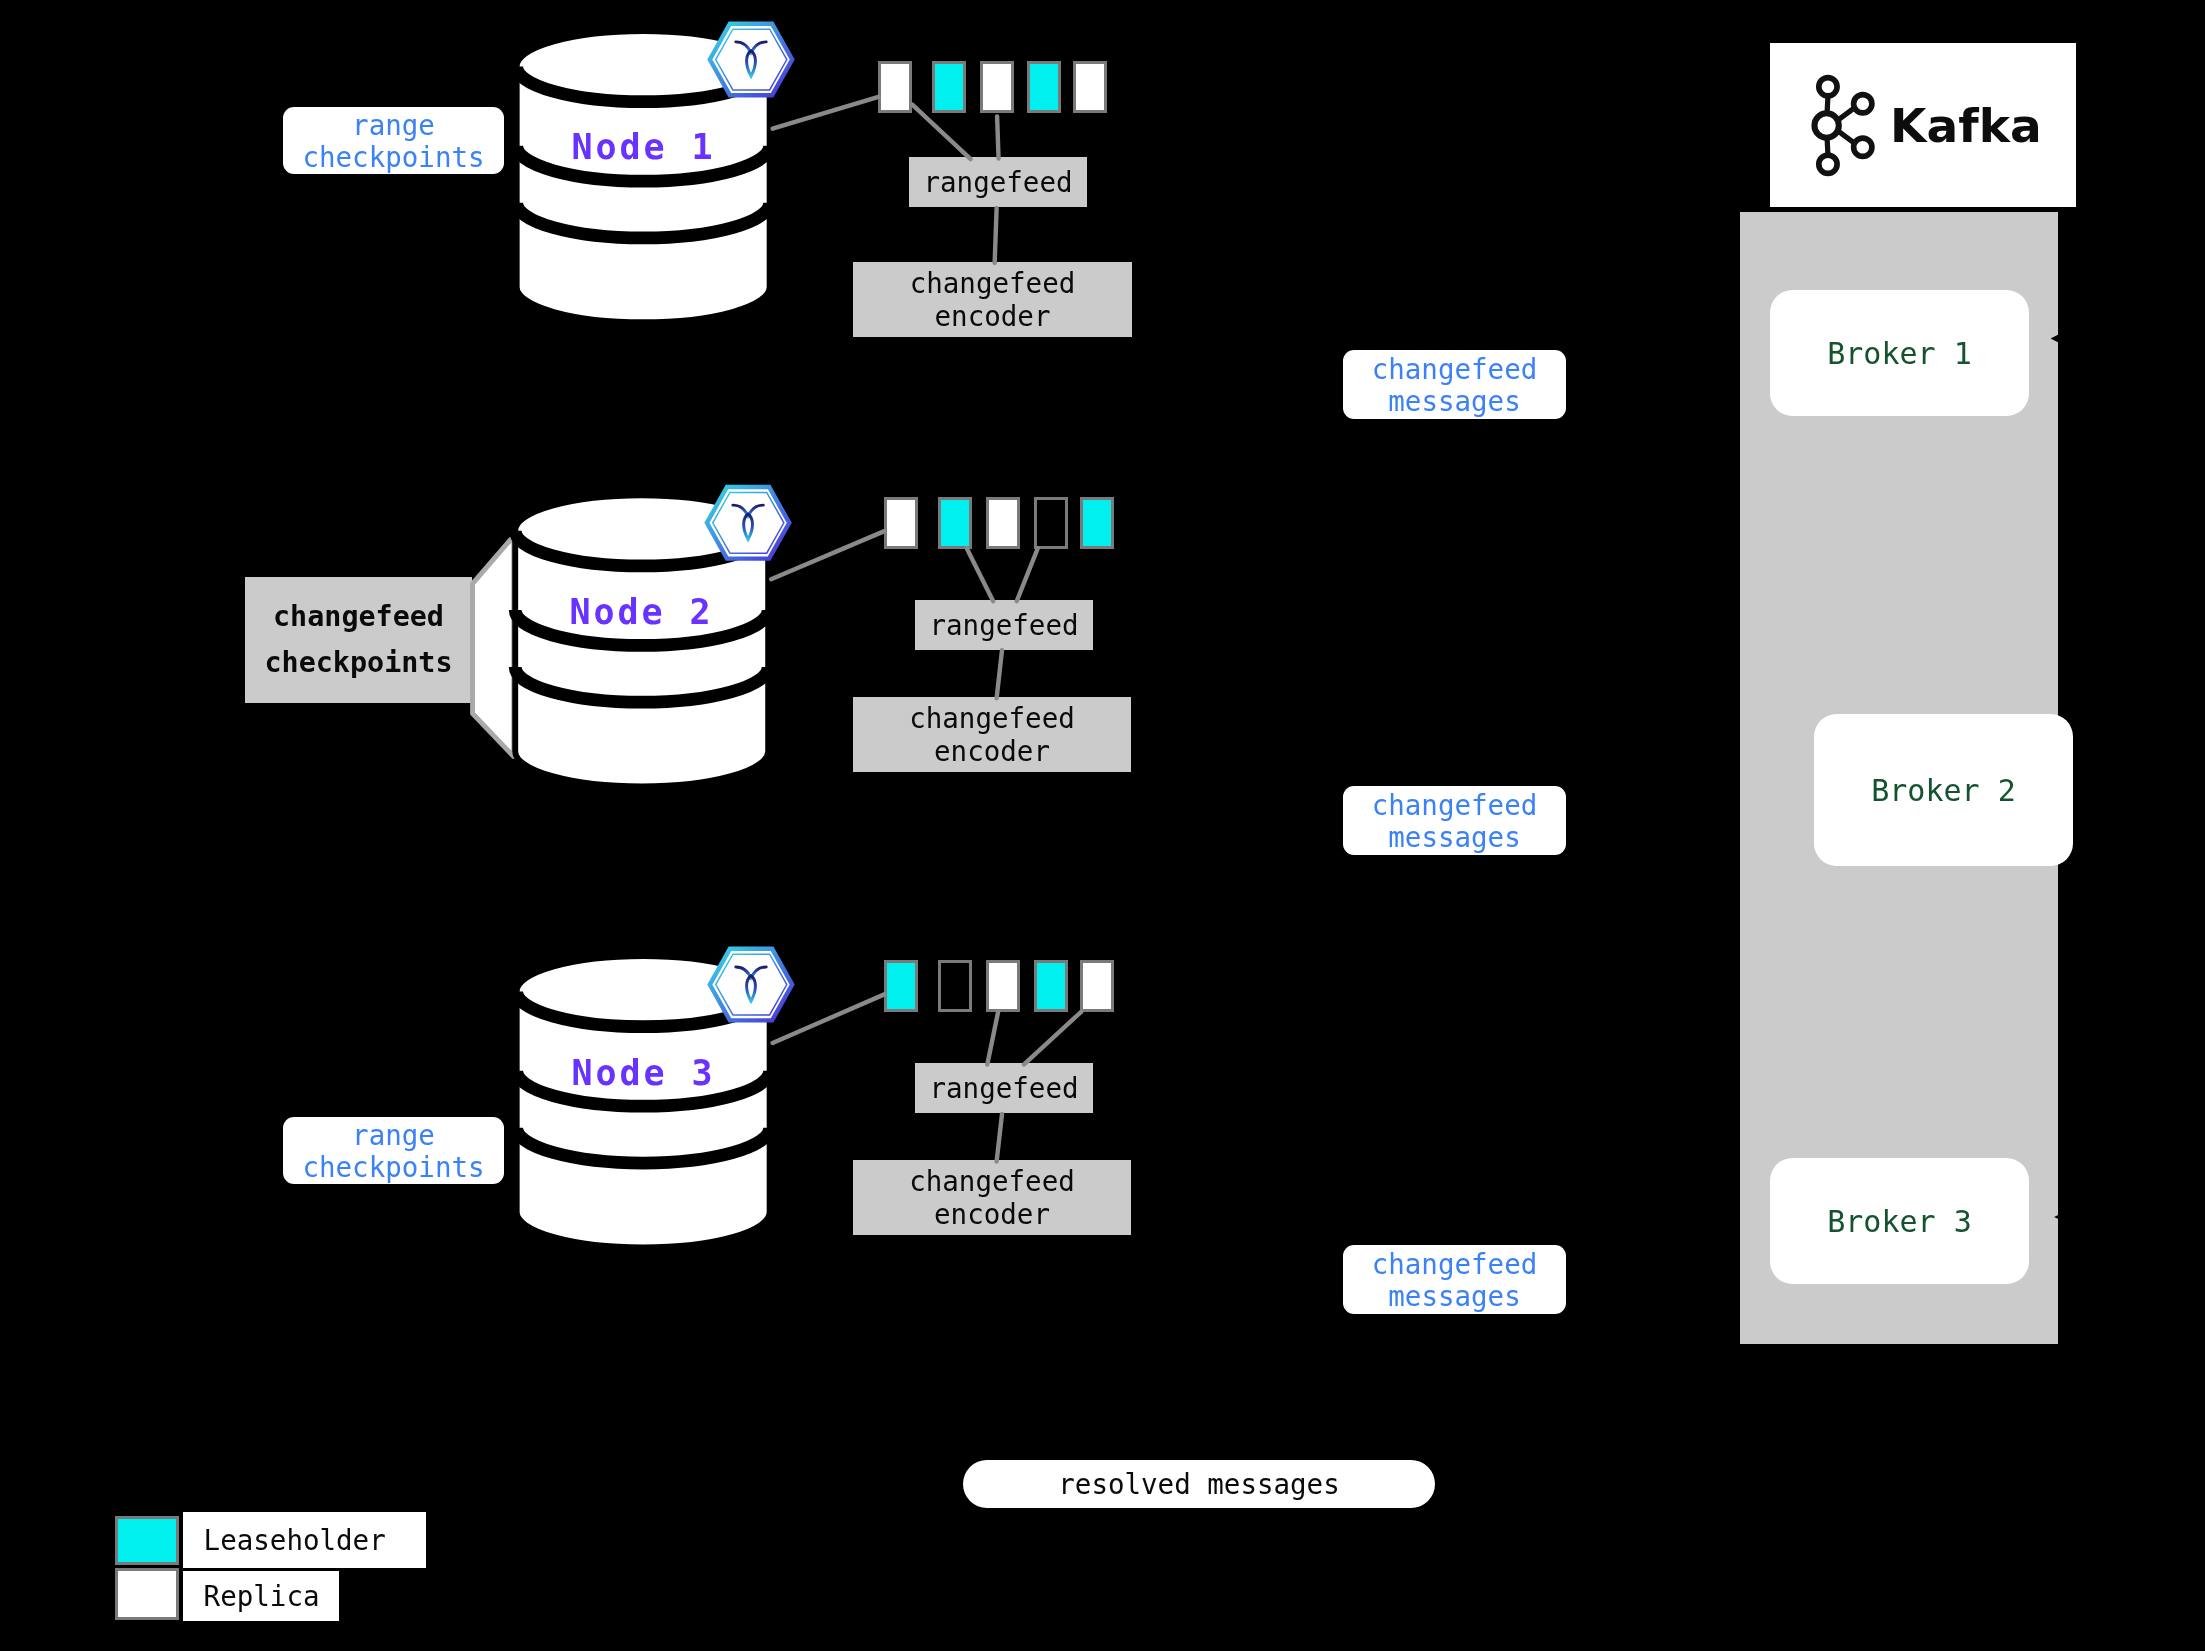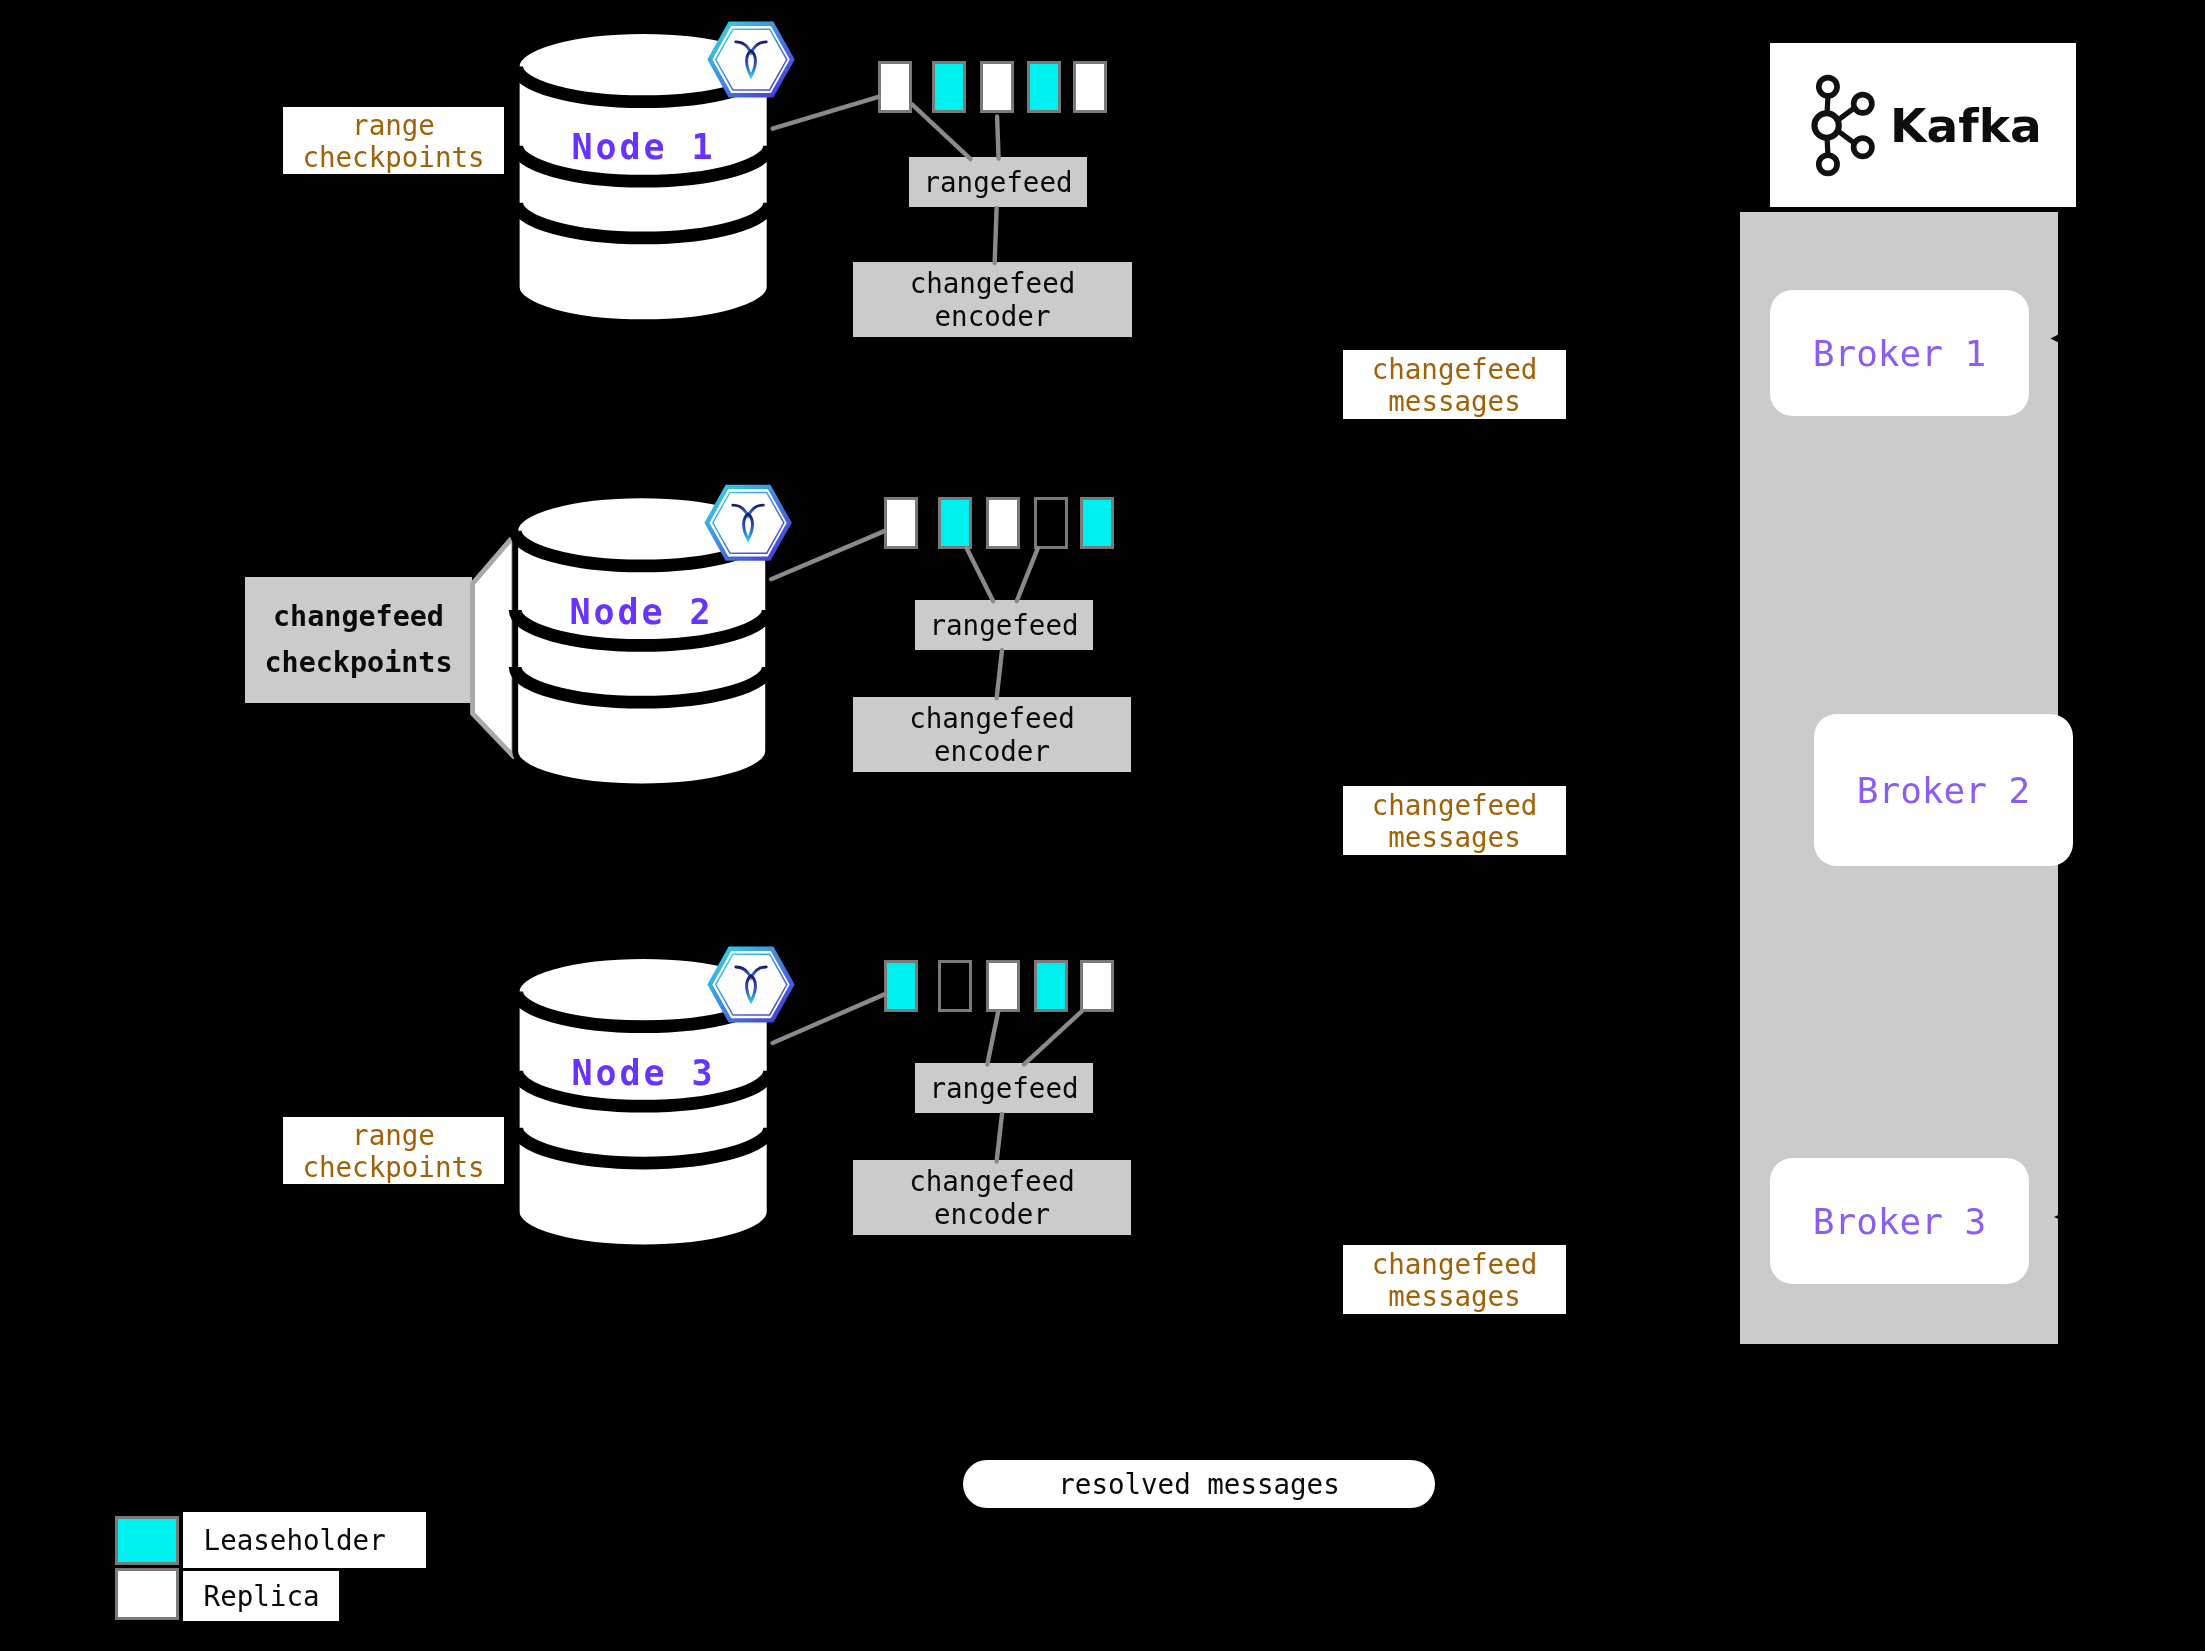--- a/index.html
+++ b/index.html
@@ -1,27 +1,27 @@
 <!DOCTYPE html>
 <html style="font-size:7.8px"><head>
 <meta charset="utf-8">
 <style>
   html,body{margin:0;padding:0;background:#000;}
   #canvas{position:relative;width:2205px;height:1652px;background:#000;overflow:hidden;
           font-family:"DejaVu Sans Mono","Liberation Mono",monospace;}
   .abs{position:absolute;box-sizing:border-box;}
   .center{display:flex;flex-direction:column;align-items:center;justify-content:center;text-align:center;}
-  .white-label{background:#fff;color:#a16207;font-size:27.5px;line-height:32px;z-index:1;}
+  .white-label{background:#fff;color:#3b82f6;font-size:27.5px;line-height:32px;z-index:1;border-radius:11px;}
   .gray-box{background:#cbcbcb;color:#0a0a0a;font-size:27.5px;line-height:32px;z-index:1;}
   .range{width:34px;height:52px;border:3.9px solid #7a7a7a;z-index:1;}
   .range[data-kind="leaseholder"]{background:#00efef;}
   .range[data-kind="replica"]{background:#ffffff;}
   .range[data-kind="empty"]{background:transparent;}
   .node-label{color:#6933ff;font-size:35px;font-weight:bold;letter-spacing:2.9px;z-index:3;}
-  .broker{background:#fff;border-radius:22.6px;color:#8b5cf6;font-size:36px;z-index:1;}
+  .broker{background:#fff;border-radius:22.6px;color:#14532d;font-size:30px;z-index:1;}
   .kafka-container{background:#cbcbcb;z-index:0;}
   .kafka-logo{background:#fff;z-index:1;display:flex;align-items:center;justify-content:center;gap:11.8px;}
   .kafka-word{font-family:"DejaVu Sans","Liberation Sans",sans-serif;font-weight:bold;font-size:47px;color:#0d0d0d;}
   .coord{font-weight:bold;font-size:28.4px;line-height:46px;}
   .pill{background:#fff;border-radius:24px;color:#0a0a0a;font-size:27.5px;z-index:1;}
   .swatch{border:3.9px solid #7a7a7a;z-index:1;}
   .legend-label{background:#fff;color:#0a0a0a;font-size:27.5px;z-index:1;display:flex;align-items:center;padding-left:20.6px;}
   #overlay{position:absolute;left:0;top:0;z-index:2;pointer-events:none;}
 </style>
 </head>

